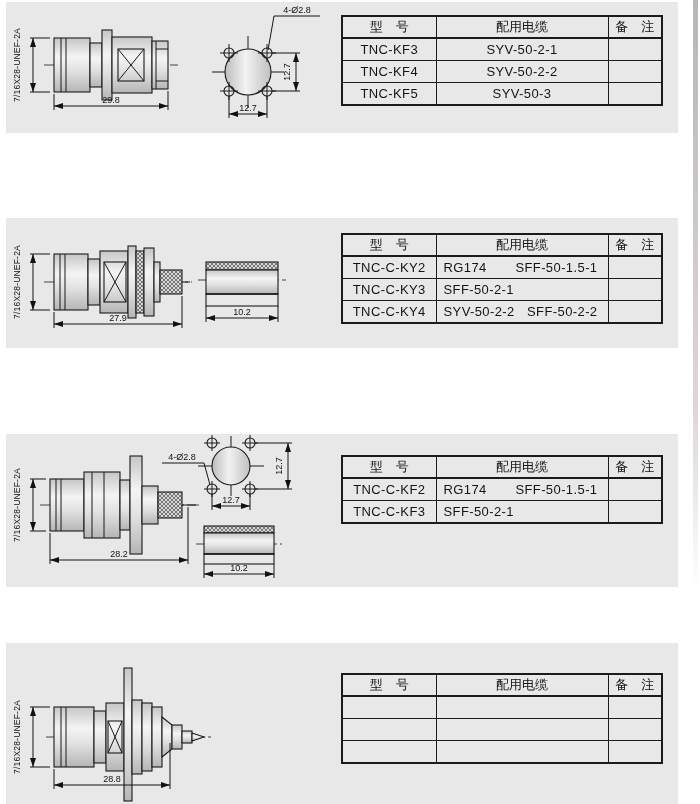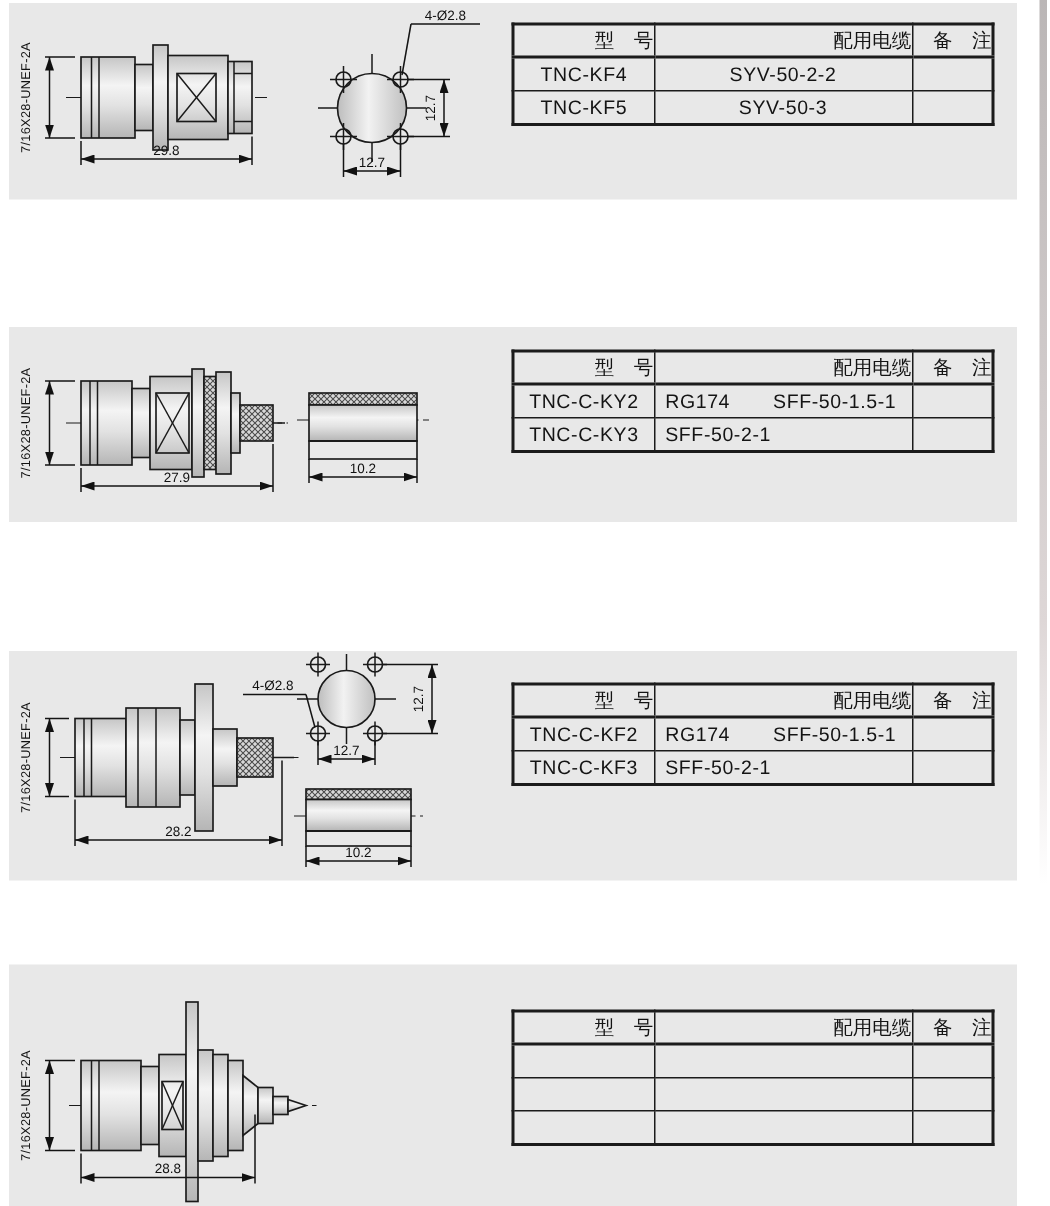--- a/index.html
+++ b/index.html
@@ -5,21 +5,21 @@
   html,body{margin:0;padding:0;background:#ffffff;}
   #page{position:relative;width:700px;height:804px;background:#ffffff;overflow:hidden;
         font-family:"Liberation Sans",sans-serif;color:#111;}
   .panel{position:absolute;left:6px;width:672px;background:#e8e8e8;}
   .drawing{position:absolute;left:0;top:0;}
   
   table.spec{position:absolute;border-collapse:collapse;table-layout:fixed;
              background:#e8e8e8;border:2px solid #1b1b1b;width:322px;}
   table.spec th,table.spec td{border:1px solid #1b1b1b;padding:0;overflow:hidden;
              white-space:pre;font-size:13px;color:#141414;}
-  table.spec th{height:20px;font-weight:normal;text-align:right;border-bottom:2px solid #1b1b1b;font-size:13px;}
+  table.spec th{height:20px;font-weight:normal;text-align:center;border-bottom:2px solid #1b1b1b;font-size:13px;}
   table.spec td{height:21px;}
   td.model{text-align:center;letter-spacing:.4px;}
   .cw{display:flex;justify-content:space-between;padding:0 10px 0 7px;letter-spacing:.4px;}
   table.center-cable .cw{justify-content:center;padding:0;}
   
   .s{fill:none;stroke:#1a1a1a;stroke-width:1.1;}
   .m{fill:url(#gm);stroke:#1a1a1a;stroke-width:1.1;}
   .mh{fill:url(#gmh);stroke:#1a1a1a;stroke-width:1.1;}
   .k{fill:url(#kn);stroke:#1a1a1a;stroke-width:1.1;}
   .c{stroke:#1a1a1a;stroke-width:.8;stroke-dasharray:12 3 3 3;}
@@ -132,20 +132,25 @@
         </colgroup>
       <thead>
           <tr>
         <th>型　号</th>
         <th>配用电缆</th>
         <th>备　注</th>
       </tr>
         </thead>
       <tbody>
         <tr>
+          <td class="model">TNC-KF3</td>
+          <td><div class="cw"><span>SYV-50-2-1</span><span></span></div></td>
+          <td></td>
+        </tr>
+        <tr>
           <td class="model">TNC-KF4</td>
           <td><div class="cw"><span>SYV-50-2-2</span><span></span></div></td>
           <td></td>
         </tr>
         <tr>
           <td class="model">TNC-KF5</td>
           <td><div class="cw"><span>SYV-50-3</span><span></span></div></td>
           <td></td>
         </tr>
       </tbody>
@@ -213,20 +218,25 @@
         </thead>
       <tbody>
         <tr>
           <td class="model">TNC-C-KY2</td>
           <td><div class="cw"><span>RG174</span><span>SFF-50-1.5-1</span></div></td>
           <td></td>
         </tr>
         <tr>
           <td class="model">TNC-C-KY3</td>
           <td><div class="cw"><span>SFF-50-2-1</span><span></span></div></td>
+          <td></td>
+        </tr>
+        <tr>
+          <td class="model">TNC-C-KY4</td>
+          <td><div class="cw"><span>SYV-50-2-2</span><span>SFF-50-2-2</span></div></td>
           <td></td>
         </tr>
       </tbody>
     </table>
   </div>
 
   <div class="panel" style="top:434px;height:153px;">
     <svg class="drawing" width="330" height="153" viewBox="0 0 330 153">
       <g>
         <line class="c" x1="34" y1="71" x2="194" y2="71"></line>

